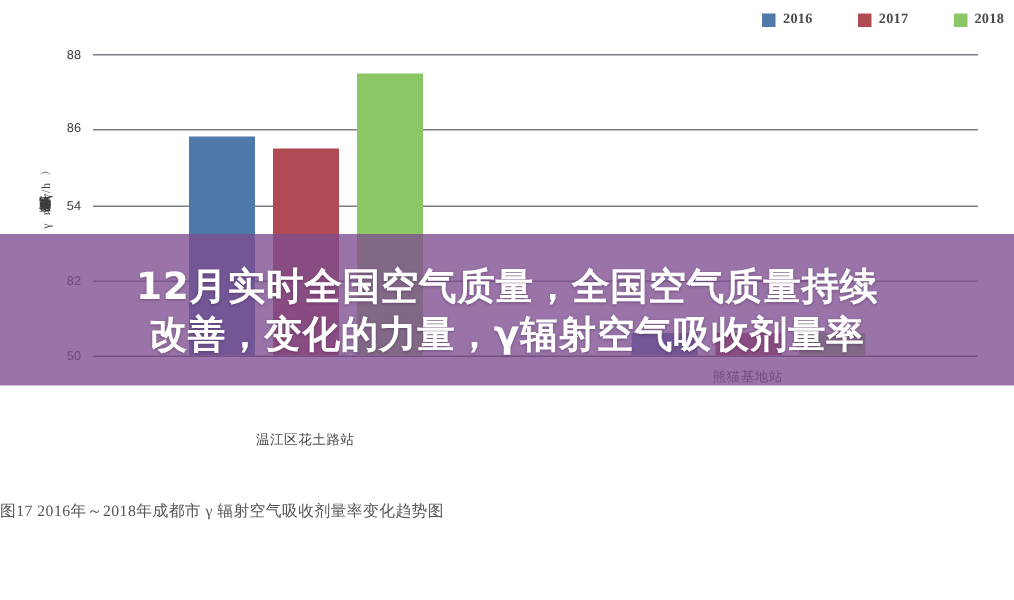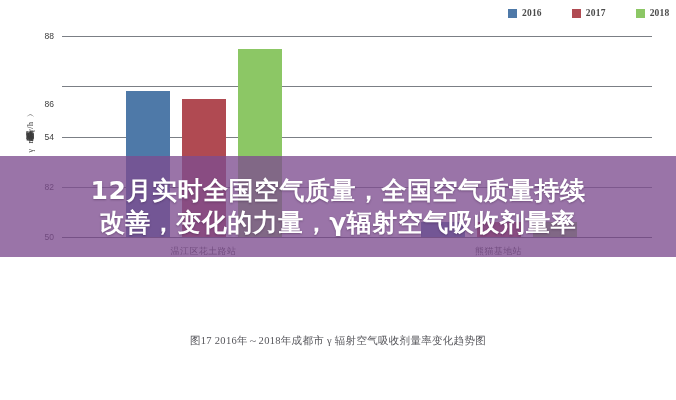--- a/index.html
+++ b/index.html
@@ -80,21 +80,20 @@
     position:absolute;top:245px;
     font-family:"Liberation Serif","DejaVu Serif",serif;
     font-size:9px;color:#4a4a4a;
     transform:translateX(-50%);
     white-space:nowrap;letter-spacing:.4px;
   }
 
   
   #caption{
     position:absolute;left:0;top:334px;width:676px;
-    text-align:center;
     font-family:"Liberation Serif","DejaVu Serif",serif;
     font-size:10.5px;color:#55555a;
     letter-spacing:.3px;white-space:nowrap;
   }
 
   
   #overlay{
     position:absolute;left:0;top:156px;width:676px;height:101px;
     background:rgba(126,77,143,0.78);
     display:flex;flex-direction:column;
@@ -128,42 +127,42 @@
       <span class="legend-label">2018</span>
     </div>
   </div>
 
   <div id="ylabel">
     <span>γ辐射空气吸收剂量率（nGγ/h）</span>
   </div>
 
   <div id="yticks">
       <div class="ytick" style="top: 0px;">88</div>
-      <div class="ytick" style="top: 68px; padding-left: 15px;">86</div>
+      <div class="ytick" style="top: 49px; padding-left: 15px;">86</div>
       <div class="ytick" style="top: 100.5px;">54</div>
       <div class="ytick" style="top: 150.75px;">82</div>
       <div class="ytick" style="top: 201px;">50</div>
     </div>
 
   <div id="plot">
       <div class="gridline" style="top: 0px;"></div>
       <div class="gridline" style="top: 50.25px;"></div>
       <div class="gridline" style="top: 100.5px;"></div>
       <div class="gridline" style="top: 150.75px;"></div>
       <div class="gridline base" style="top: 201px;"></div>
       <div class="bar" style="left: 63.5px; width: 44px; height: 145.725px; background: rgb(78, 121, 168);"></div>
       <div class="bar" style="left: 119.5px; width: 44px; height: 138.188px; background: rgb(176, 74, 82);"></div>
       <div class="bar" style="left: 175.5px; width: 44px; height: 188.438px; background: rgb(140, 199, 101);"></div>
       <div class="bar" style="left: 358.5px; width: 44px; height: 15.075px; background: rgb(78, 121, 168);"></div>
       <div class="bar" style="left: 414.5px; width: 44px; height: 15.075px; background: rgb(176, 74, 82);"></div>
       <div class="bar" style="left: 470.5px; width: 44px; height: 15.075px; background: rgb(140, 199, 101);"></div>
     </div>
 
   <div id="xlabels">
-      <div class="xlabel" style="left: 203.5px;">温江区花土路站</div>
+      <div class="xlabel" style="left: 203.5px; margin-top: 42px;">温江区花土路站</div>
       <div class="xlabel" style="left: 498.5px;">熊猫基地站</div>
     </div>
 
   <div id="caption">图17  2016年～2018年成都市 γ 辐射空气吸收剂量率变化趋势图</div>
 
   <div id="overlay">
     <div class="overlay-line">12月实时全国空气质量，全国空气质量持续</div>
     <div class="overlay-line">改善，变化的力量，γ辐射空气吸收剂量率</div>
   </div>
 

